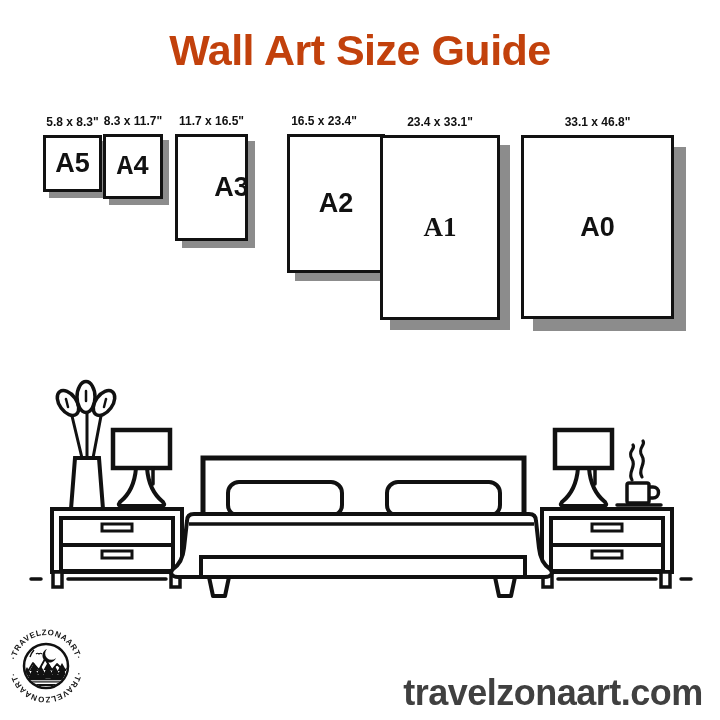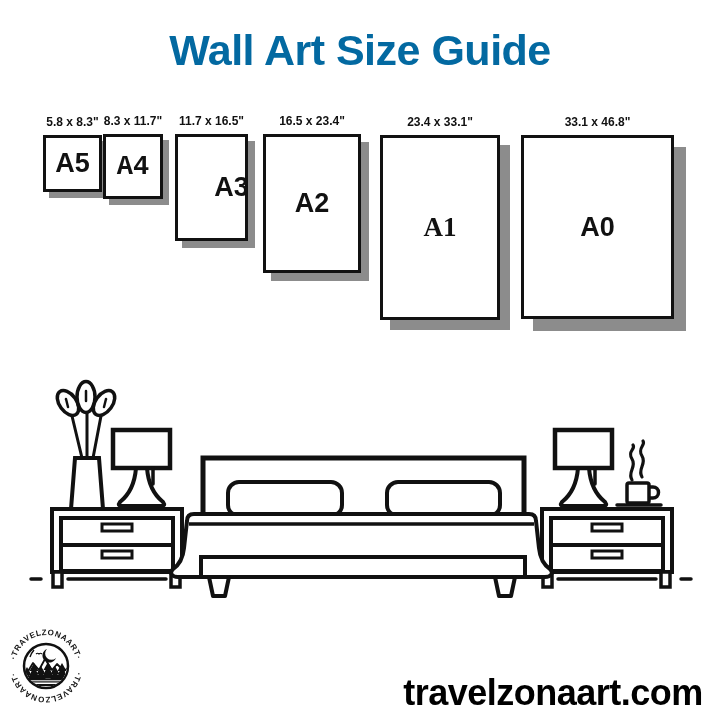--- a/index.html
+++ b/index.html
@@ -2,51 +2,51 @@
 <html><head>
 <meta charset="utf-8">
 <style>
   html,body{margin:0;padding:0;background:#fff;}
   .page{
     position:relative;width:720px;height:720px;background:#fff;overflow:hidden;
     font-family:"Liberation Sans","DejaVu Sans",sans-serif;color:#111;
   }
   .title{
     position:absolute;top:26px;left:0;width:720px;text-align:center;
-    font-size:43px;font-weight:700;letter-spacing:-0.5px;margin:0;color:#0369a1;
+    font-size:43px;font-weight:700;letter-spacing:-0.5px;margin:0;color:#c2410c;
   }
   
   .size-item{position:absolute;}
   .size-label{
     position:absolute;top:-20px;left:50%;transform:translateX(-50%);
     white-space:nowrap;font-size:12px;font-weight:700;color:#111;
   }
   .size-rect{
     box-sizing:border-box;background:#fff;border:3px solid #111;
     display:flex;align-items:center;justify-content:center;
     font-size:27px;font-weight:700;color:#111;
   }
   .a5 .size-rect{width:59px;height:57px;box-shadow:6px 6px 0 #8c8c8c;}
   .a4 .size-rect{width:60px;height:65px;box-shadow:6px 6px 0 #8c8c8c;font-family:Liberation Mono, monospace;}
   .a3 .size-rect{width:73px;height:107px;box-shadow:7px 7px 0 #8c8c8c;padding-left:40px;}
-  .a2 .size-rect{width:98px;height:139px;box-shadow:8px 8px 0 #8c8c8c;}
+  .a2 .size-rect{width:98px;height:139px;box-shadow:8px 8px 0 #8c8c8c;margin-left:24px;}
   .a1 .size-rect{width:120px;height:185px;box-shadow:10px 10px 0 #8c8c8c;font-family:Liberation Serif, serif;}
   .a0 .size-rect{width:153px;height:184px;box-shadow:12px 12px 0 #8c8c8c;}
   .pos-a5{left:43px;top:135px;}
   .pos-a4{left:103px;top:134px;}
   .pos-a3{left:175px;top:134px;}
   .pos-a2{left:263px;top:134px;}
   .pos-a1{left:380px;top:135px;}
   .pos-a0{left:521px;top:135px;}
   
   .scene{position:absolute;left:0;top:0;width:720px;height:720px;}
   
   .website{
     position:absolute;top:672px;left:553px;transform:translateX(-50%);
-    font-size:36px;font-weight:700;letter-spacing:-0.5px;color:#000000;white-space:nowrap;
+    font-size:36px;font-weight:700;letter-spacing:-0.5px;color:#404040;white-space:nowrap;
   }
   .logo-arc-text{font-size:8px;font-weight:700;letter-spacing:0.6px;fill:#111;}
 </style>
 </head>
 <body>
 
 <div class="page">
 
   <h1 class="title">Wall Art Size Guide</h1>
 

